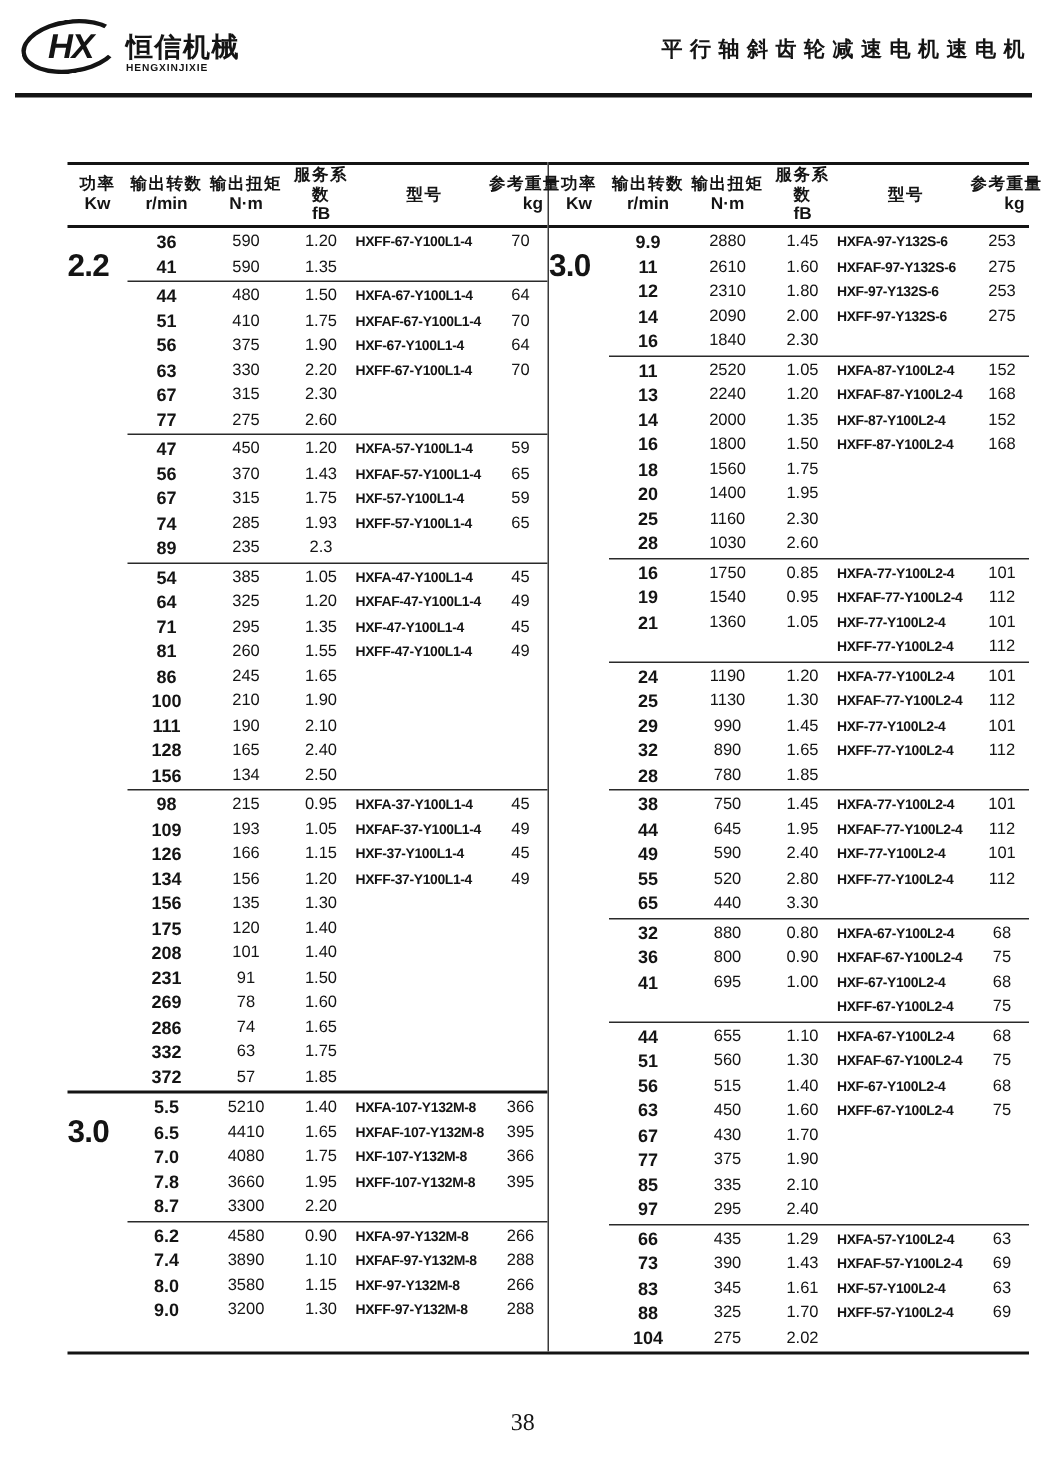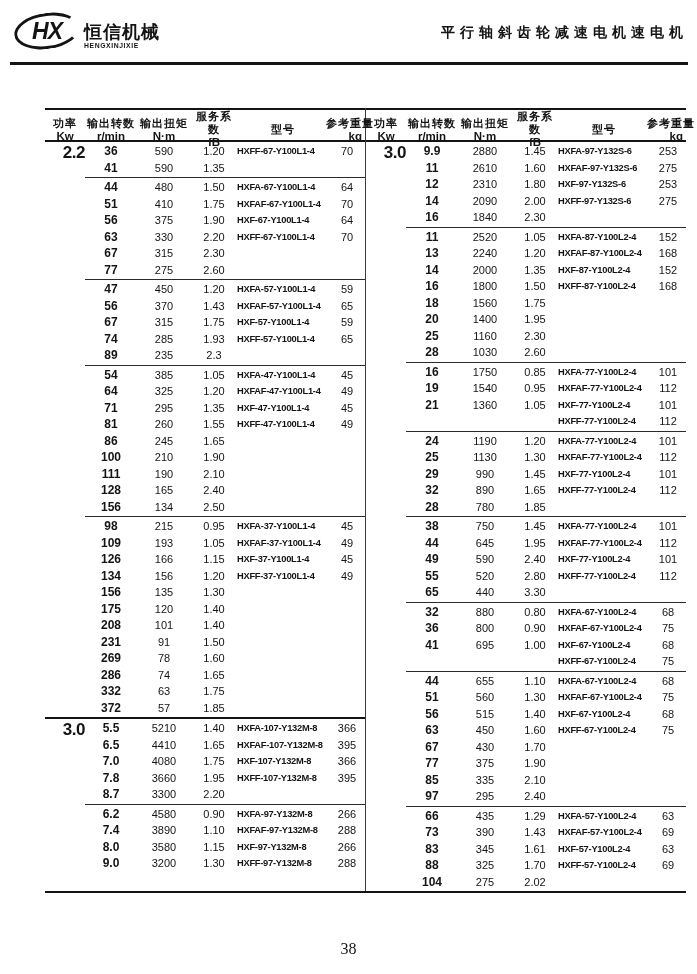--- a/index.html
+++ b/index.html
@@ -27,31 +27,31 @@
   .hdr-rule { position:absolute; top:62px; left:10px; right:9px; height:3px; background:#141414; }
 
   
   .tables { position:absolute; top:108px; left:45px; display:flex; align-items:stretch; border-bottom:2px solid #141414; }
   .tcol { width:320px; }
   .vdiv { width:1px; background:#3a3a3a; }
 
   .thead {
     display:grid; grid-template-columns:40px 52px 54px 46px 92px 36px;
     border-top:2px solid #141414; border-bottom:2px solid #141414;
-    height:34px; align-items:center; text-align:center; font-weight:bold;
+    height:44px; align-items:center; text-align:center; font-weight:bold;
   }
   .th { line-height:13px; }
   .th .l1 { display:block; font-size:11px; letter-spacing:1px; }
   .th .l2 { display:block; font-size:11.5px; letter-spacing:0; }
   .th-weight { white-space:nowrap; transform:translateX(-3px);text-align:right; }
 
   .power-group { display:flex; }
   .power-group:not(:last-child) { border-bottom:2px solid #141414; }
   .power-cell { width:40px; flex:none; }
-  .power-label { display:block; text-align:right; font-weight:bold; font-size:17px; padding-top:1px; letter-spacing:-0.5px; }
+  .power-label { display:block; text-align:left; font-weight:bold; font-size:21px; padding-top:14px; letter-spacing:-0.5px; }
   .group-content { flex:1; min-width:0; }
   .block { border-bottom:1px solid #2a2a2a; padding:1px 0 1px; }
   .block:last-child { border-bottom:none; }
 
   .row { display:grid; grid-template-columns:52px 54px 46px 92px 36px; height:16.5px; align-items:center; }
   .cell { overflow:visible; white-space:nowrap; }
   .c-speed  { text-align:center; font-weight:bold; font-size:12px; }
   .c-torque { text-align:center; font-size:11px; }
   .c-fb     { text-align:center; font-size:11px; }
   .c-model  { text-align:left; font-weight:bold; font-size:9.3px; letter-spacing:-0.25px; }

